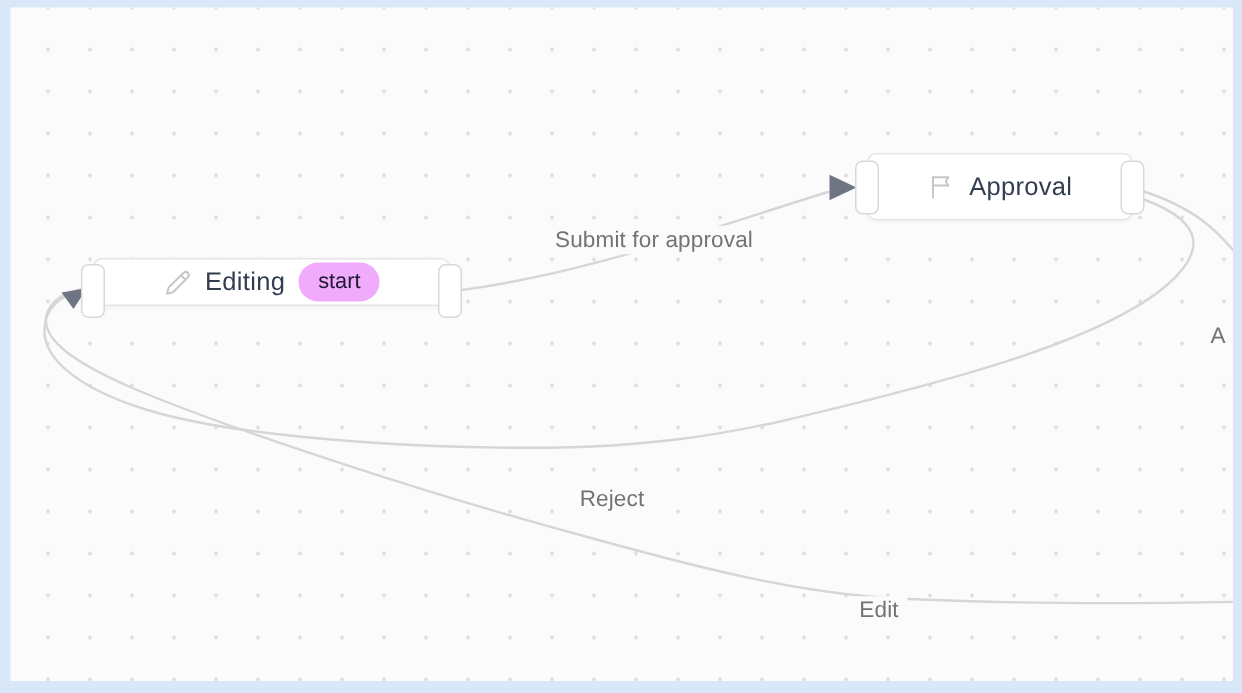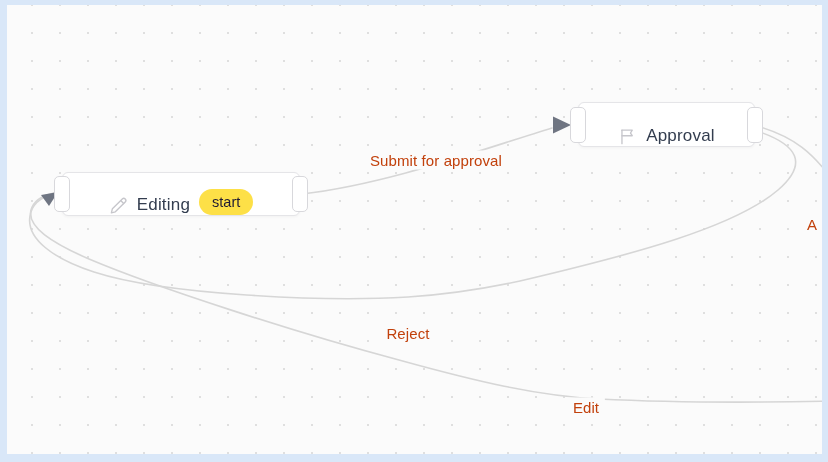--- a/index.html
+++ b/index.html
@@ -42,37 +42,37 @@
   }
   svg.edges polygon { fill: #6f7582; }
 
   .node {
     position: absolute;
     background: #ffffff;
     border: 1px solid #e5e5e8;
     border-radius: 6px;
     box-shadow: 0 1px 3px rgba(0,0,0,0.04);
     display: flex;
-    align-items: flex-end;
+    align-items: center;
     justify-content: center;
     gap: 9px;
     z-index: 3;
   }
-  .node-editing { left: 55px; top: 167px; width: 238px; height: 44px; }
+  .node-editing { left: 55px; top: 167px; width: 238px; height: 32px; }
   .node-approval { left: 571px; top: 97px; width: 177px; height: 45px; }
 
   .node-label {
     font-size: 17px;
     font-weight: 500;
     color: #333d4f;
     letter-spacing: 0.2px;
   }
 
   .badge {
-    background: #fde047;
+    background: #f0abfc;
     color: #1e1933;
     font-size: 14.5px;
     font-weight: 500;
     padding: 4px 13px;
     border-radius: 14px;
     line-height: 18px;
   }
 
   .handle {
     position: absolute;
@@ -84,21 +84,21 @@
   }
 
   .node-icon { display: inline-flex; align-items: center; }
   .node-icon svg { stroke: #c6c6cb; fill: none; stroke-width: 1.7; stroke-linejoin: round; stroke-linecap: round; }
 
   .edge-label {
     position: absolute;
     transform: translate(-50%, -50%);
     font-size: 15px;
     font-weight: 500;
-    color: #c2410c;
+    color: #737373;
     background: #fbfbfb;
     padding: 1px 6px;
     white-space: nowrap;
     z-index: 2;
     letter-spacing: 0.1px;
   }
   .label-submit  { left: 429px; top: 155px; }
   .label-reject  { left: 401px; top: 292px; margin-top: 36px; }
   .label-edit    { left: 579px; top: 402px; }
   .label-approve { left: 805px; top: 219px; }

